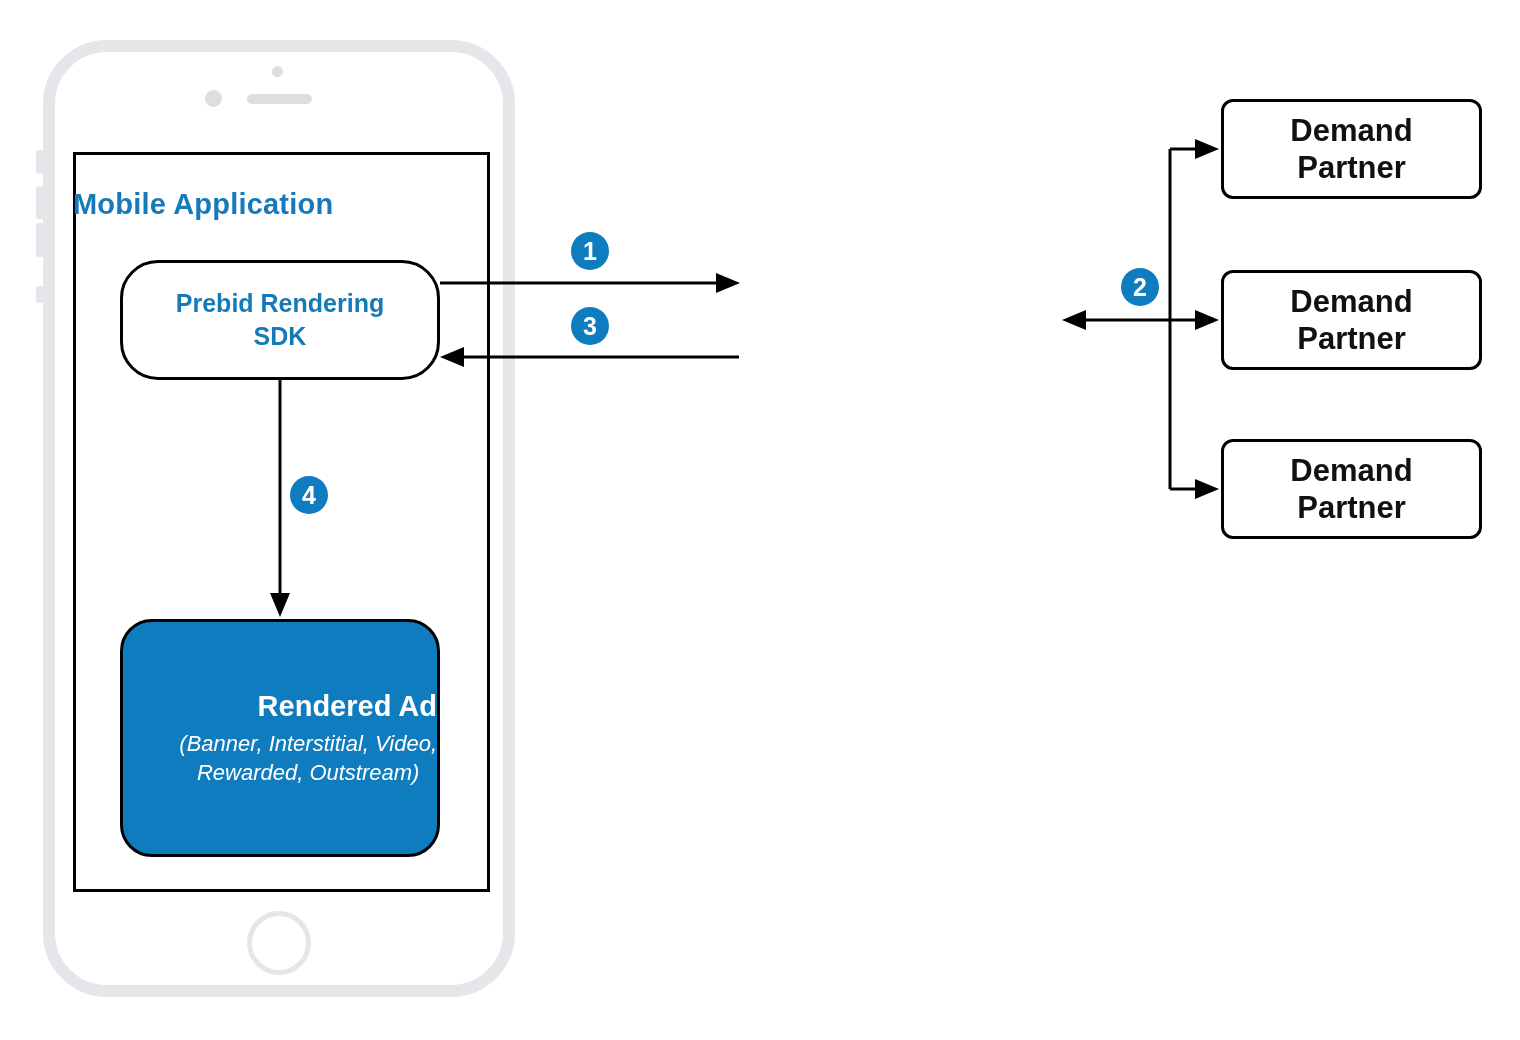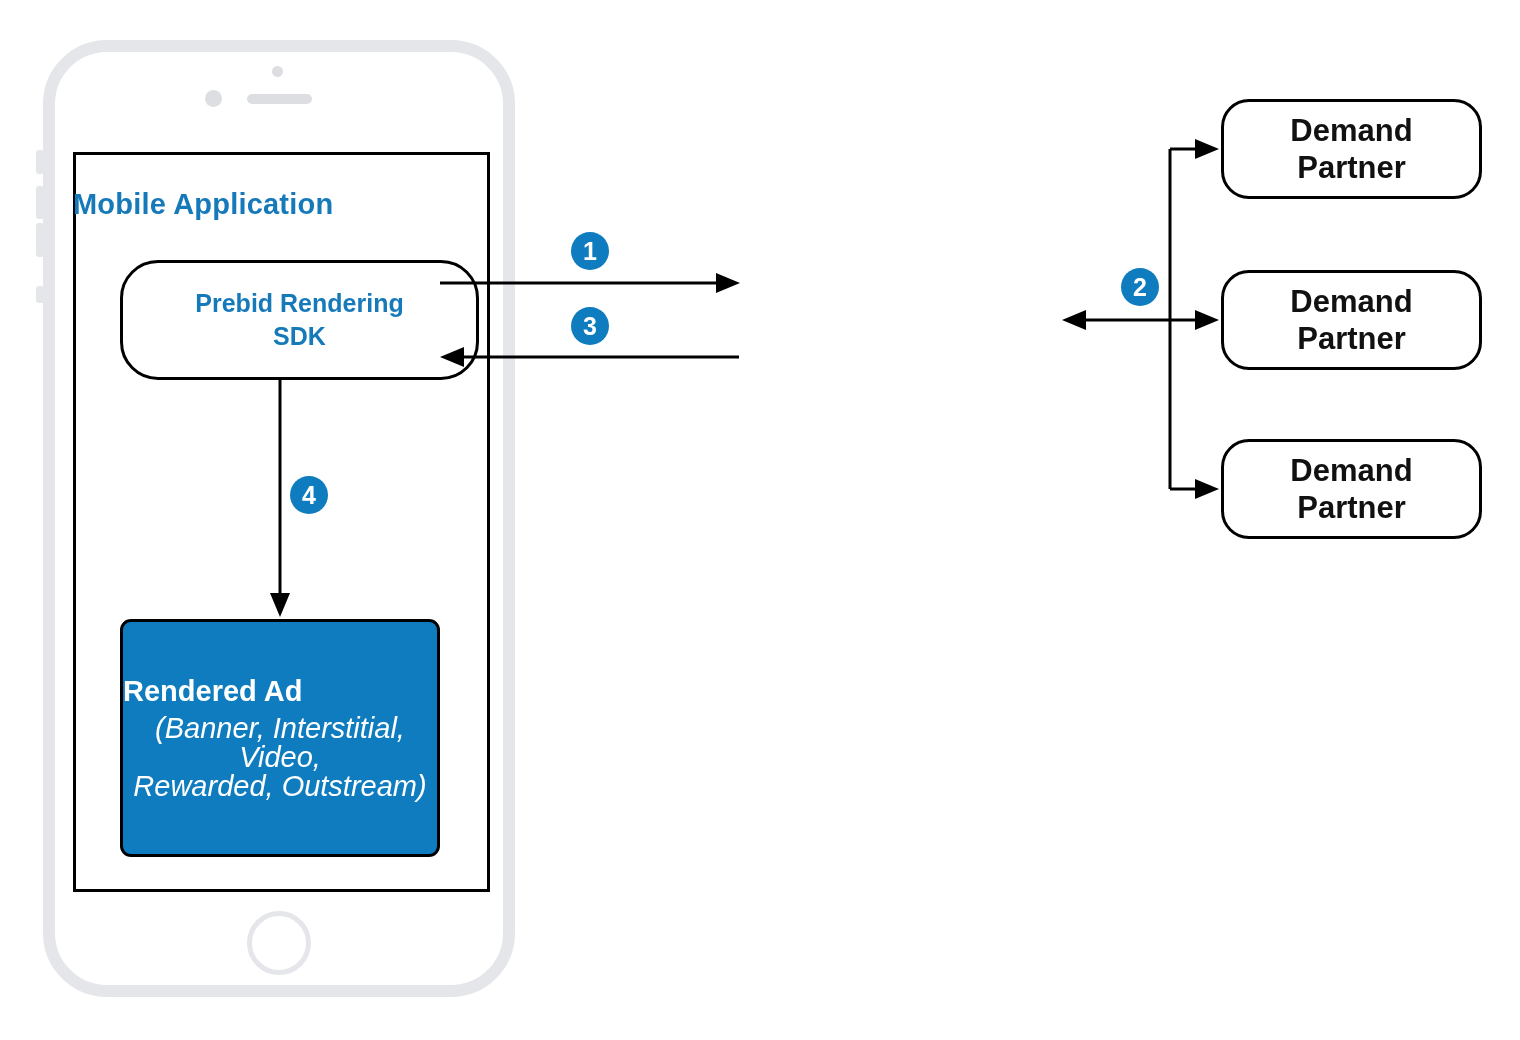--- a/index.html
+++ b/index.html
@@ -24,36 +24,36 @@
   
   .app-box{
     left:73px;top:152px;width:417px;height:740px;box-sizing:border-box;
     border:3px solid #000000;background:#ffffff;
   }
   .app-title{
     left:73px;top:188px;width:417px;
     font-size:29px;font-weight:bold;color:#1579ba;letter-spacing:.2px;
   }
   .sdk-node{
-    left:120px;top:260px;width:359px;height:120px;box-sizing:border-box;
+    left:120px;top:260px;width:320px;height:120px;box-sizing:border-box;
     border:3px solid #000000;border-radius:38px;background:#ffffff;
     display:flex;align-items:center;justify-content:center;
   }
   .sdk-label{
     font-size:25px;font-weight:bold;color:#1579ba;text-align:center;
     line-height:33px;white-space:pre-line;
   }
   .ad-node{
     left:120px;top:619px;width:320px;height:238px;box-sizing:border-box;
-    border:3px solid #000000;border-radius:11px;background:#0e7cbe;
-    display:flex;flex-direction:column;align-items:flex-start;justify-content:center;
+    border:3px solid #000000;border-radius:32px;background:#0e7cbe;
+    display:flex;flex-direction:column;align-items:flex-end;justify-content:center;
   }
   .ad-title{font-size:29px;font-weight:bold;color:#ffffff;text-align:center;}
   .ad-subtitle{
-    margin-top:6px;font-size:29px;font-style:italic;color:#ffffff;
+    margin-top:6px;font-size:22px;font-style:italic;color:#ffffff;
     text-align:center;line-height:29px;white-space:pre-line;
   }
   
   .server-node{
     left:739px;top:200px;width:321px;height:238px;box-sizing:border-box;
     border:3px solid #000000;border-radius:40px;background:#ffffff;
   }
   .server-watermark{
     left:36px;top:16px;width:246px;height:18px;opacity:.05;
     background:repeating-linear-gradient(90deg,#555 0 6px,transparent 6px 9px);
@@ -65,21 +65,21 @@
   .prebid-logo{left:141px;top:152px;width:46px;height:30px;}
   .logo-bar{position:absolute;height:4px;border-radius:2px;background:#f99c1d;}
   .lb1{left:2px;top:0;width:30px;}
   .lb2{left:8px;top:6px;width:36px;}
   .lb3{left:5px;top:12px;width:24px;}
   .lb4{left:12px;top:18px;width:26px;}
   .lb5{left:4px;top:24px;width:36px;}
   
   .dp-node{
     left:1221px;width:261px;height:100px;box-sizing:border-box;
-    border:3px solid #000000;border-radius:28px;background:#ffffff;
+    border:3px solid #000000;border-radius:12px;background:#ffffff;
     display:flex;align-items:center;justify-content:center;
   }
   .dp1{top:99px;} .dp2{top:270px;} .dp3{top:439px;}
   .dp-label{
     font-size:31px;font-weight:bold;color:#111111;text-align:center;
     line-height:37px;white-space:pre-line;
   }
   
   .badge{
     width:38px;height:38px;border-radius:50%;background:#0e7cbe;

